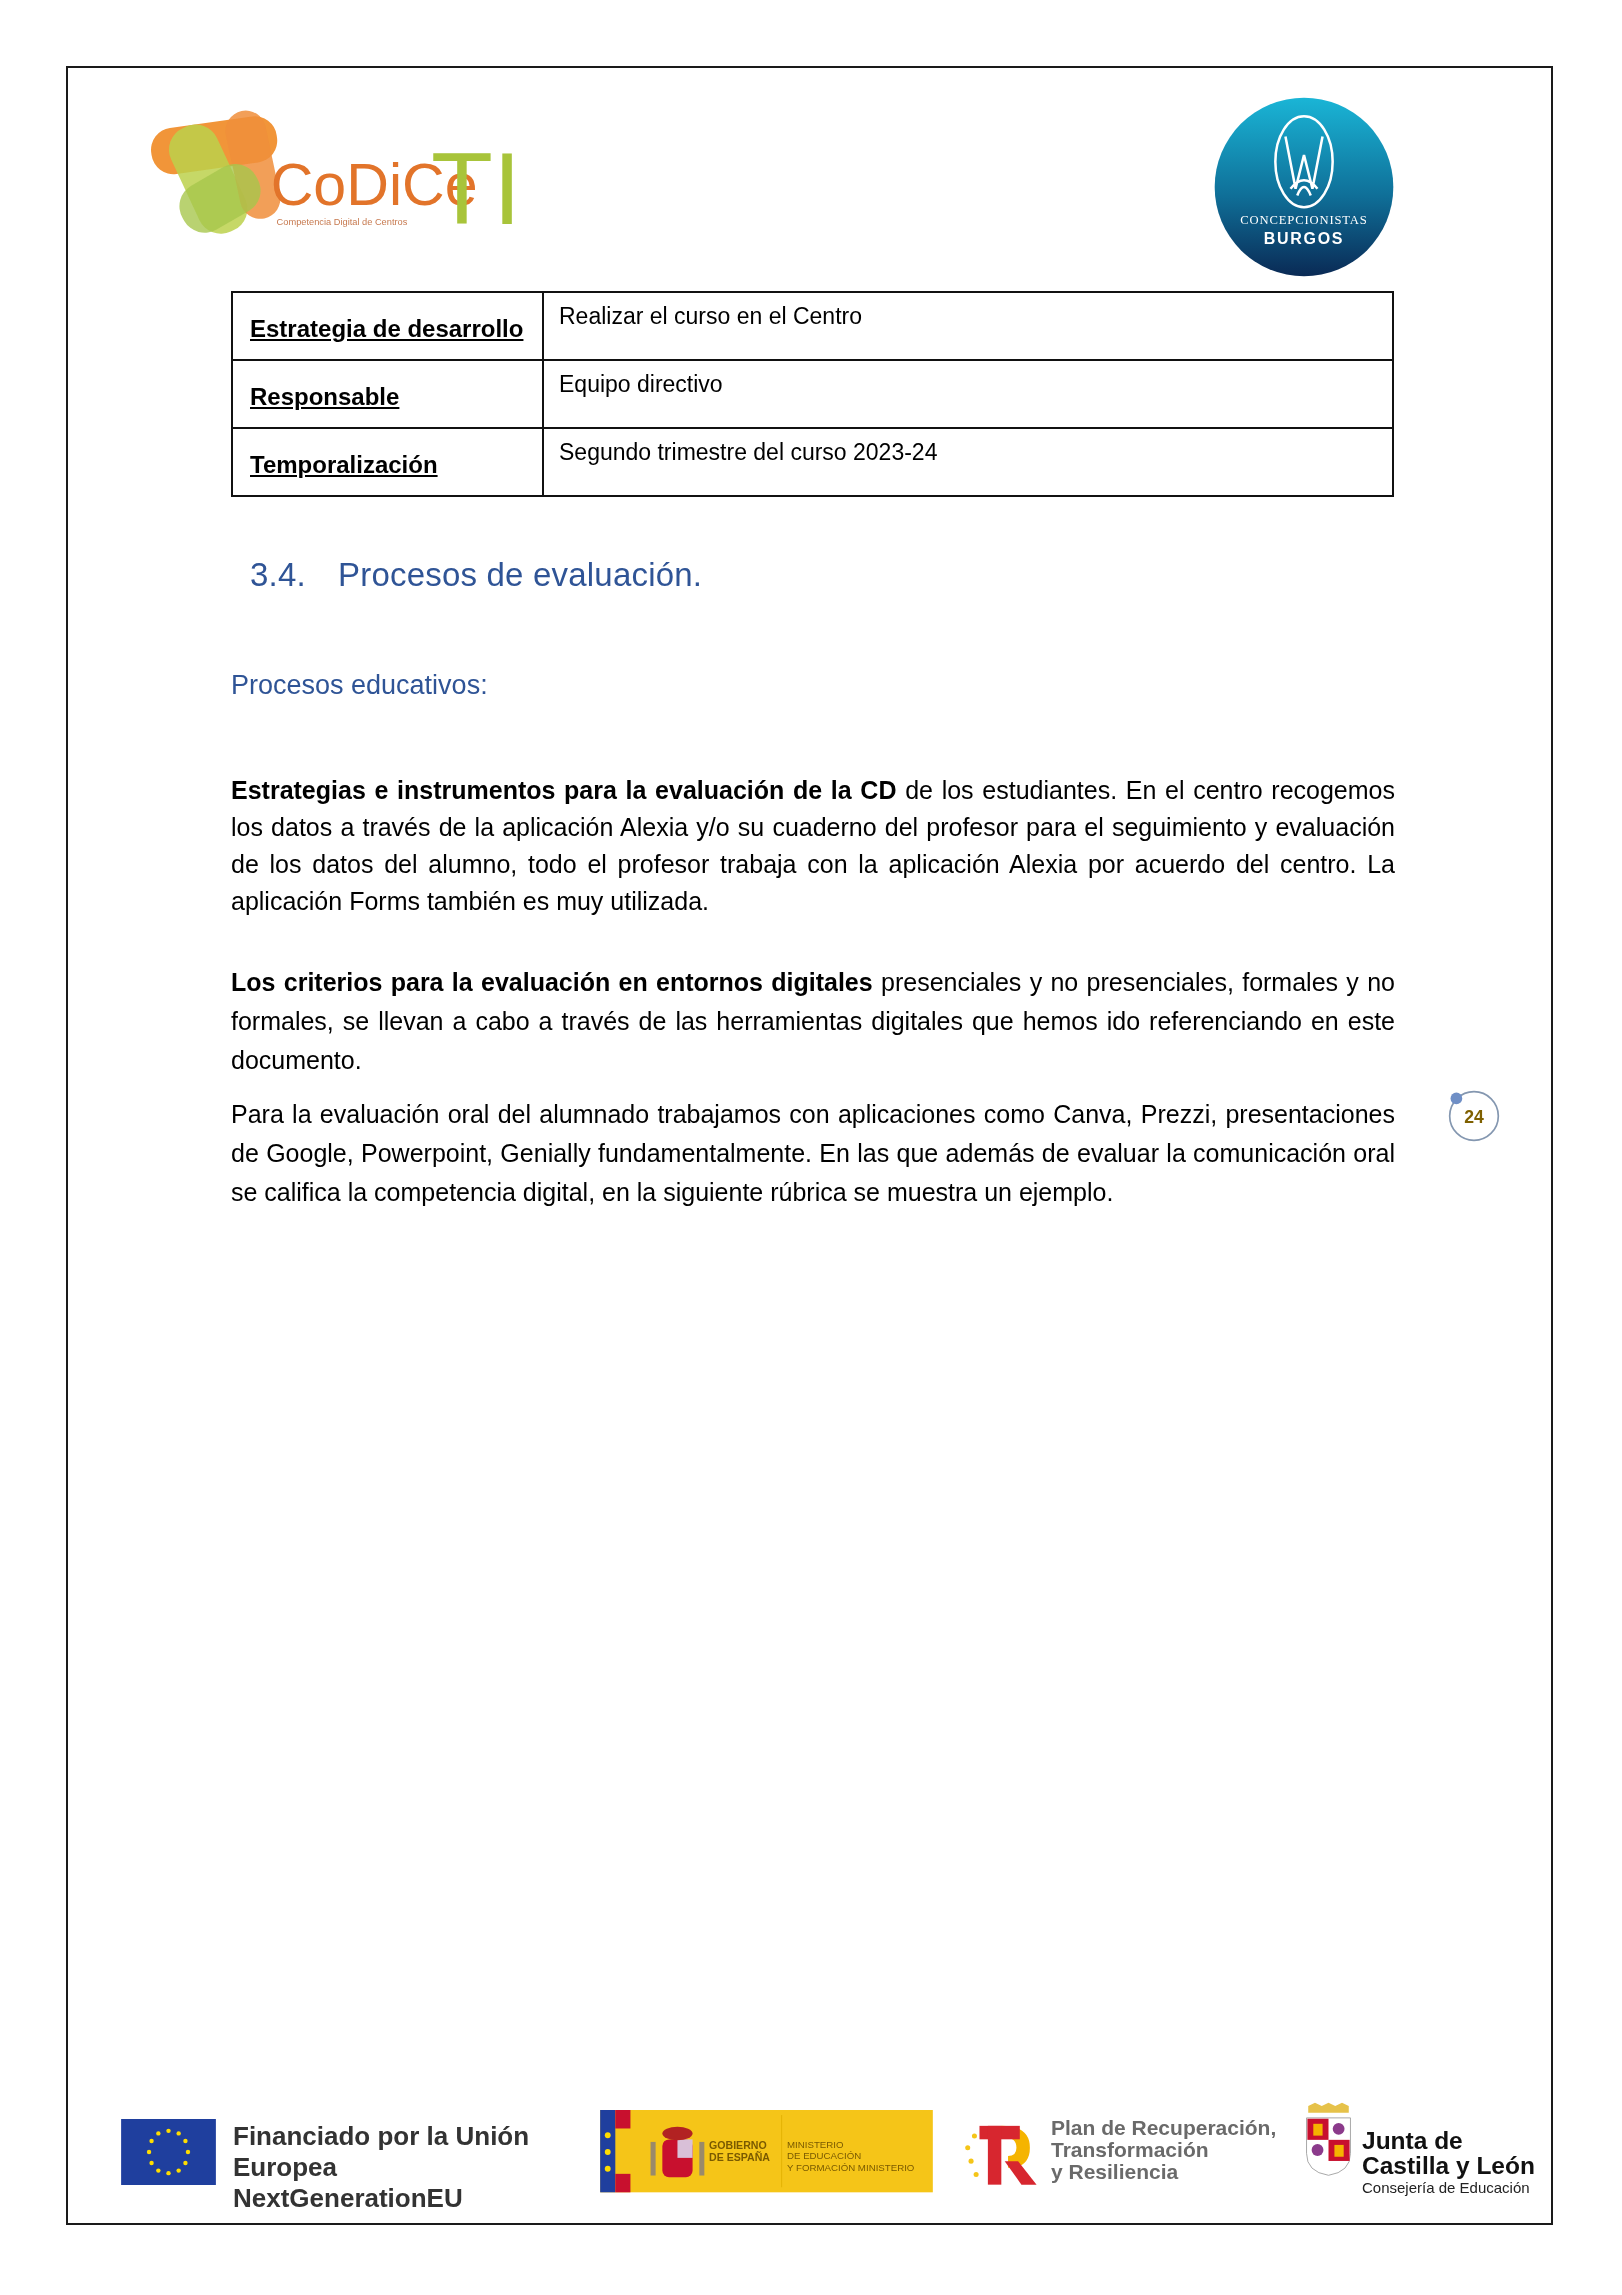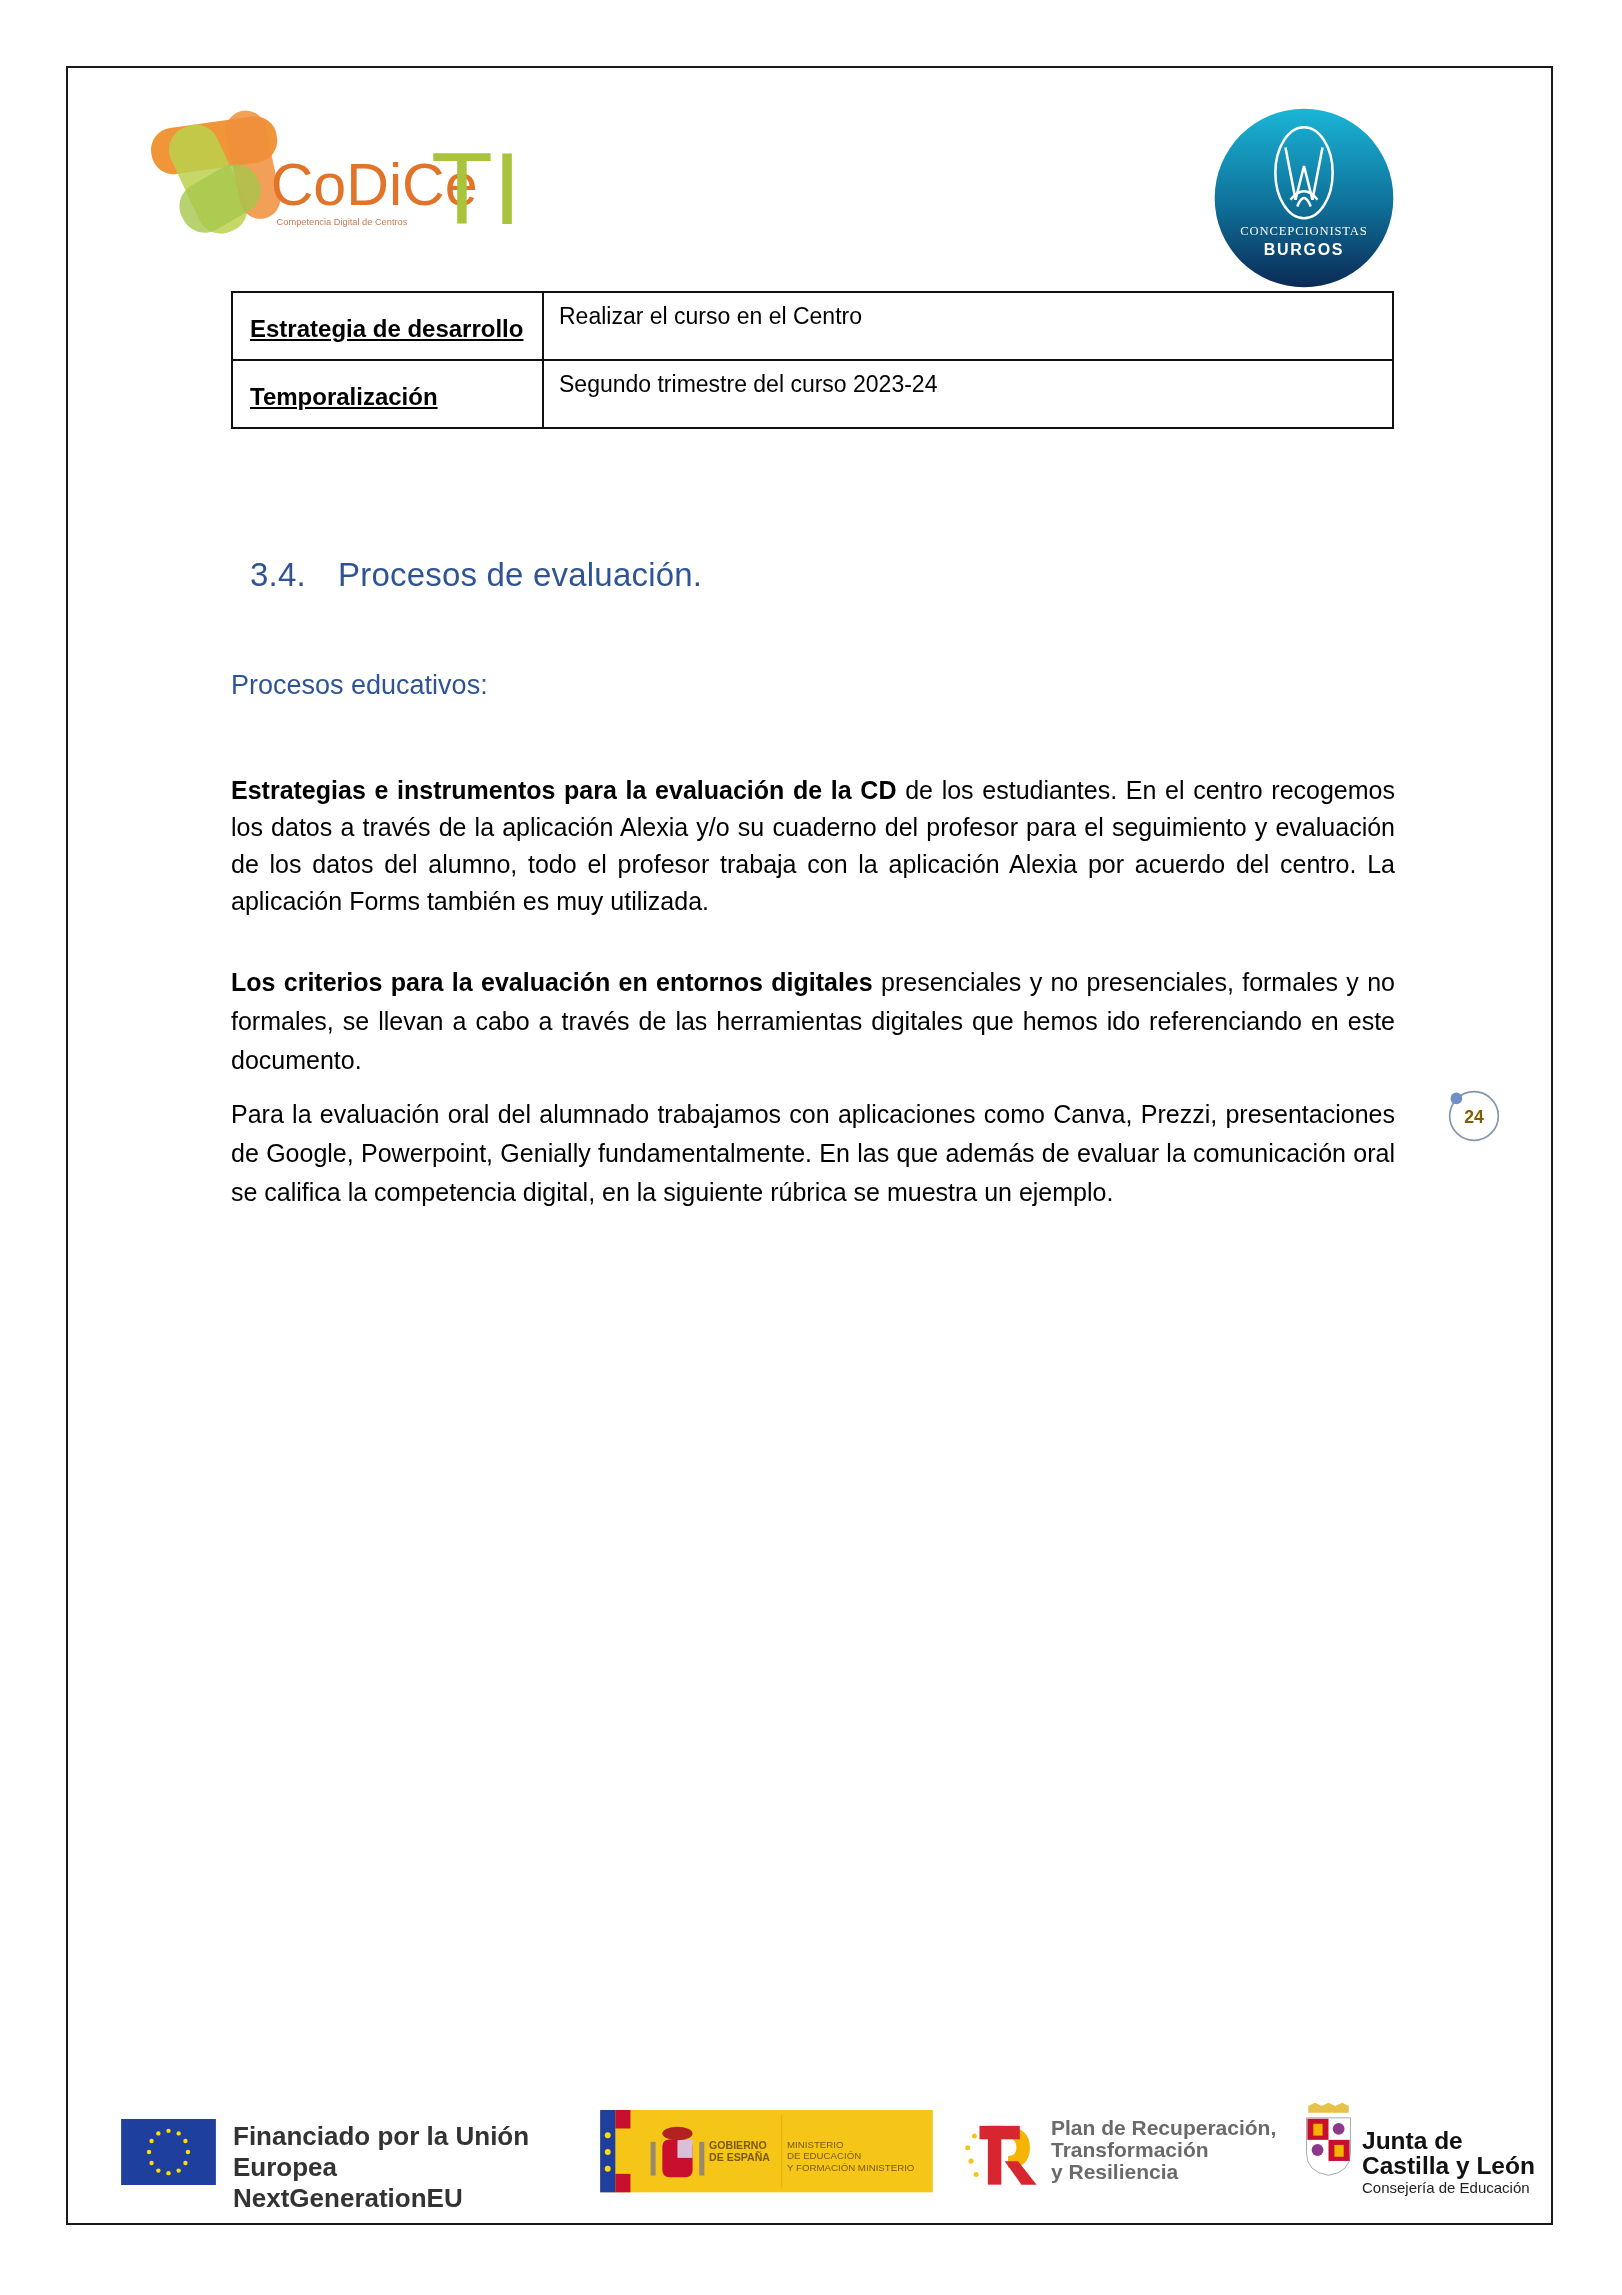--- a/index.html
+++ b/index.html
@@ -3,21 +3,21 @@
 <meta charset="utf-8">
 <style>
   html, body { margin:0; padding:0; background:#ffffff; }
   body { width:1622px; height:2295px; position:relative; overflow:hidden;
          font-family:"Liberation Sans", sans-serif; color:#000; }
   .page-border { position:absolute; left:66px; top:66px; width:1487px; height:2159px;
                  border:2.5px solid #1a1a1a; box-sizing:border-box; }
 
   
   .logo-codice { position:absolute; left:144px; top:97px; width:380px; height:152px; }
-  .logo-concep { position:absolute; left:1213px; top:107px; width:182px; height:182px;text-decoration:underline; }
+  .logo-concep { position:absolute; left:1213px; top:96px; width:182px; height:182px;text-decoration:underline; }
 
   
   .info-table { position:absolute; left:231px; top:291px; width:1163px;
                 border-collapse:collapse; }
   .info-table td { border:2.5px solid #111; vertical-align:top; height:68px;
                    box-sizing:border-box; padding:0; }
   .info-table td.k { width:311px; font-weight:bold; font-size:24px; padding:20px 0 0 17px;
                      vertical-align:middle; padding-top:5px;text-decoration:underline; }
   .info-table td.v { font-size:23px; padding:10px 0 0 15px; }
 
@@ -82,20 +82,24 @@
     <text x="108" y="152" text-anchor="middle" font-family="Liberation Serif, serif" font-size="15" fill="#ffffff" letter-spacing="1">CONCEPCIONISTAS</text>
     <text x="108" y="176" text-anchor="middle" font-family="Liberation Sans, sans-serif" font-weight="bold" font-size="19" fill="#ffffff" letter-spacing="2">BURGOS</text>
   </svg>
 </div>
 
 <table class="info-table">
   <tbody>
       <tr>
     <td class="k">Estrategia de desarrollo</td>
     <td class="v">Realizar el curso en el Centro</td>
+  </tr>
+  <tr>
+    <td class="k">Responsable</td>
+    <td class="v">Equipo directivo</td>
   </tr>
   <tr>
     <td class="k">Temporalización</td>
     <td class="v">Segundo trimestre del curso 2023-24</td>
   </tr>
 </tbody>
   </table>
 
 <h2 class="h2"><span class="num">3.4.</span><span>Procesos de evaluación.</span></h2>
 <h3 class="h3">Procesos educativos:</h3>

